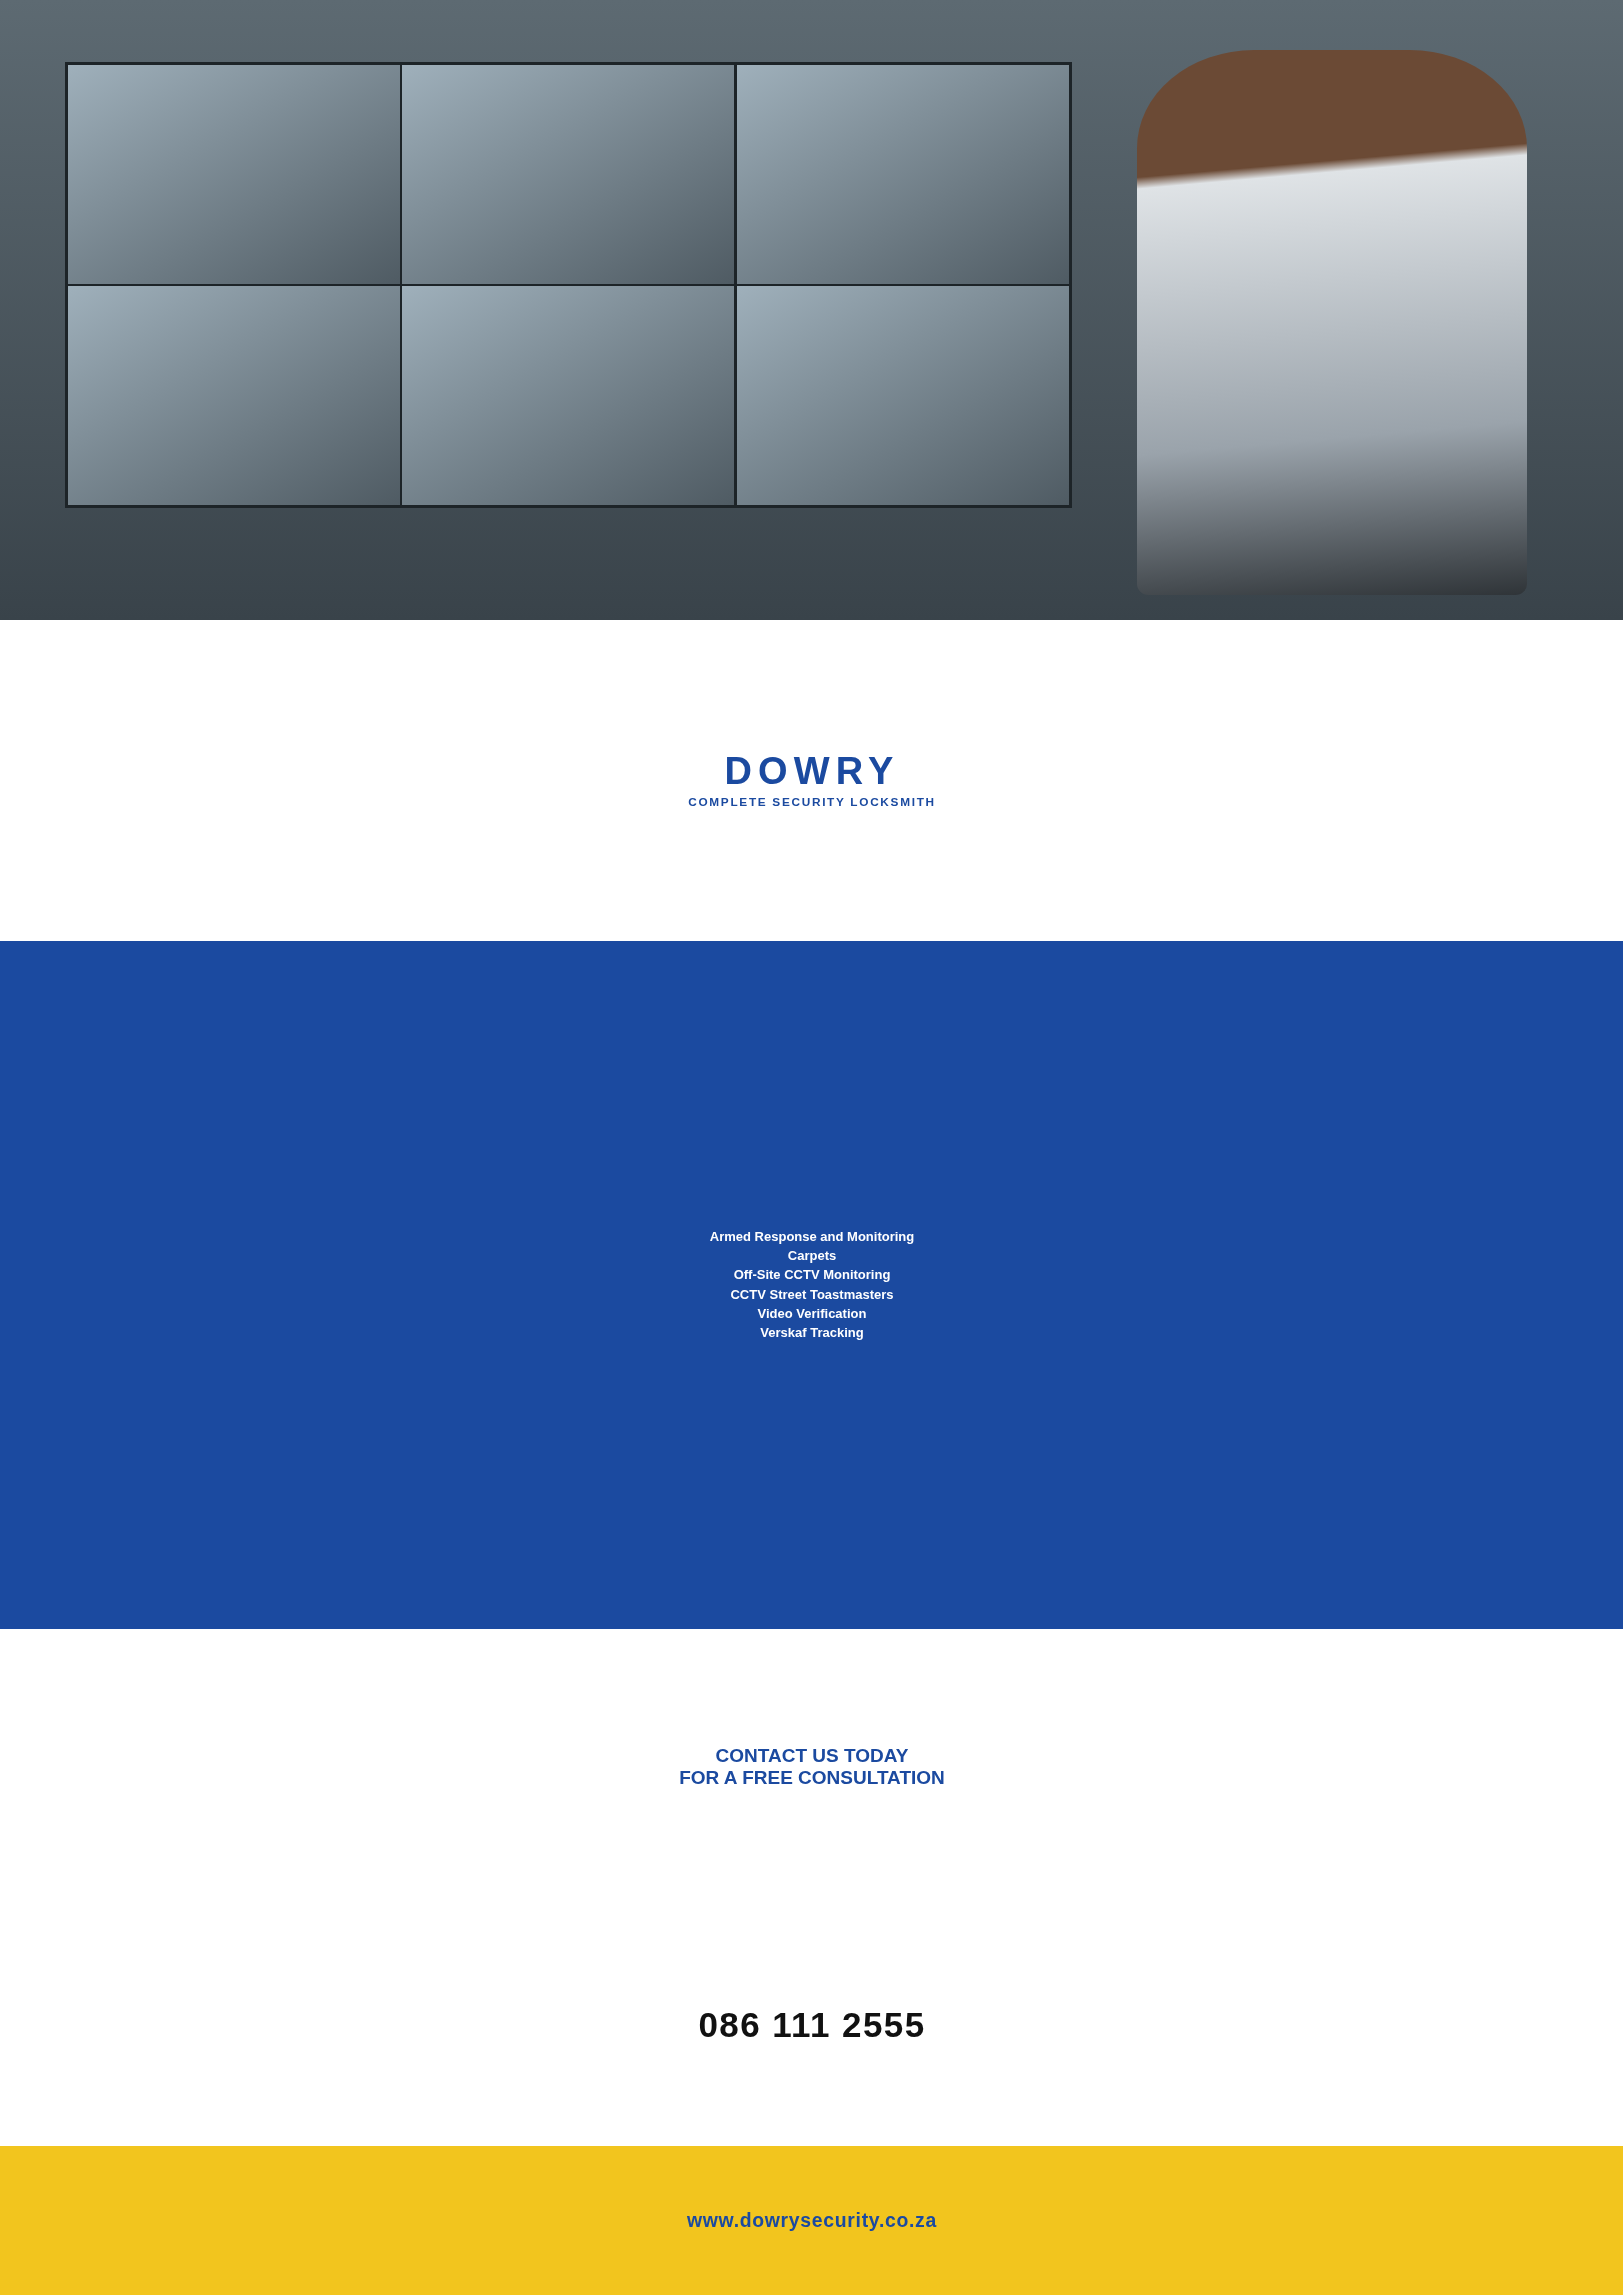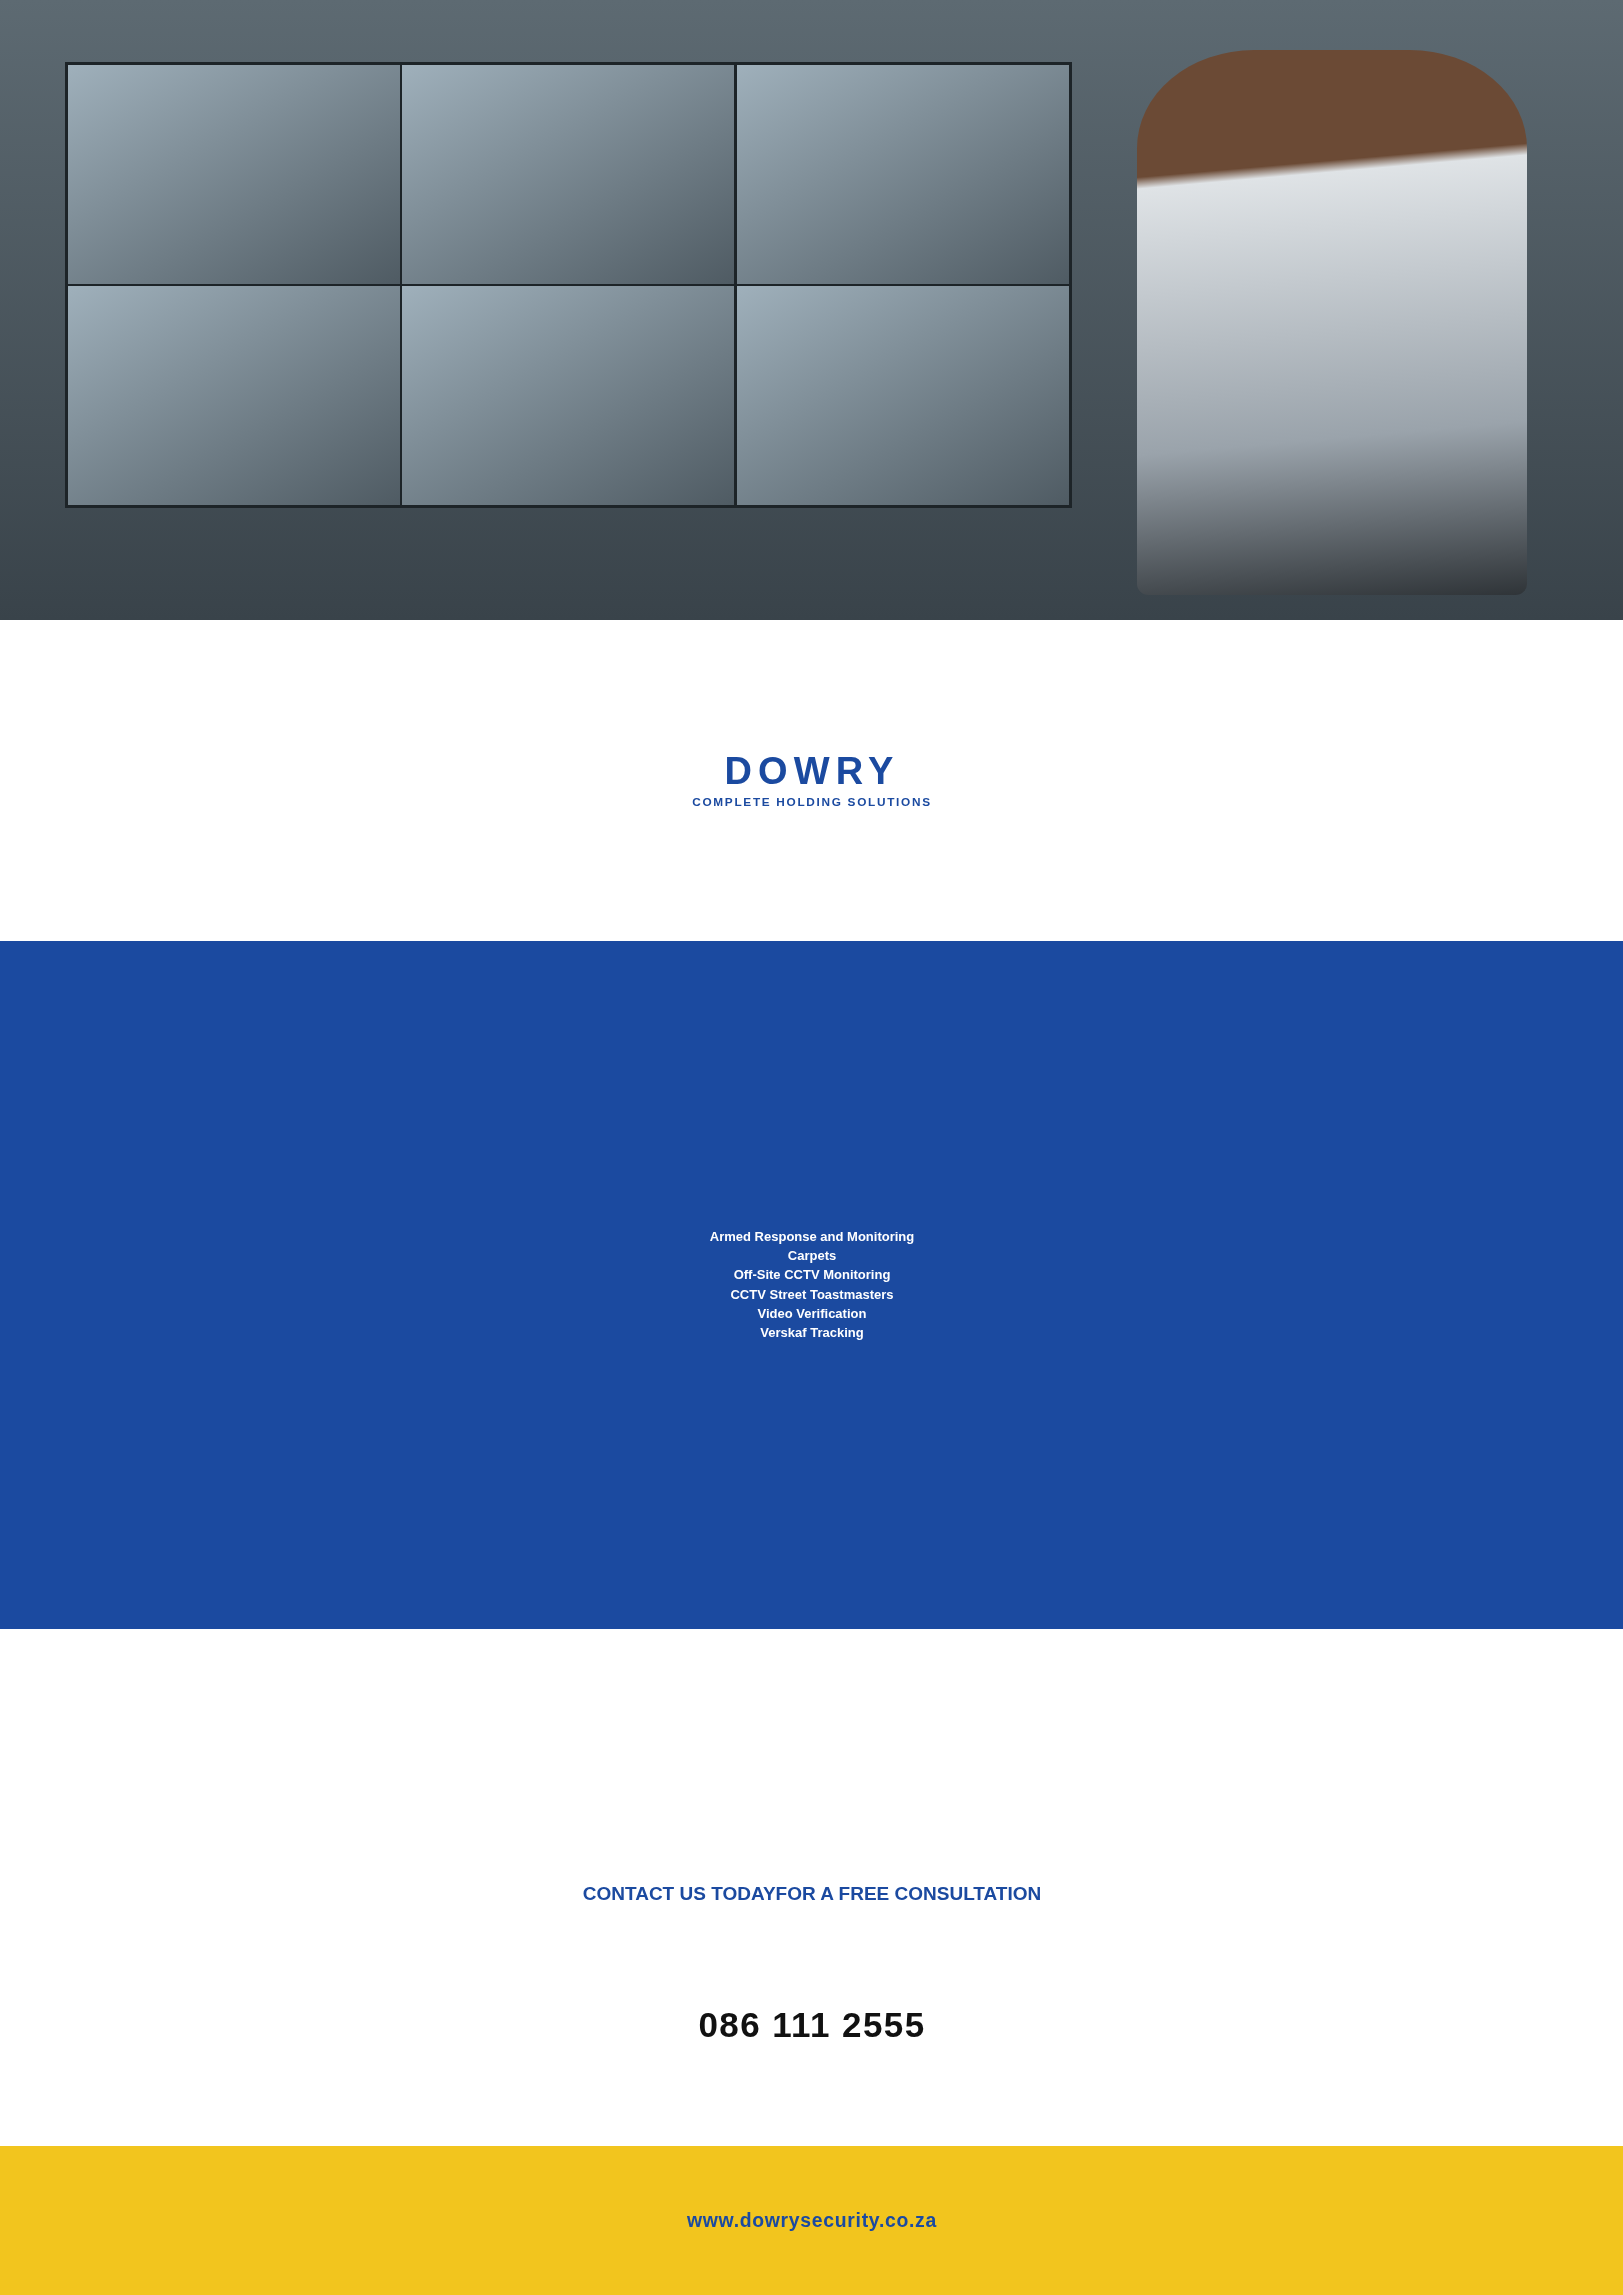--- a/index.html
+++ b/index.html
@@ -265,21 +265,21 @@
     background:linear-gradient(175deg,#6b4a35 0 22%,#dfe3e6 24%,#9aa3ab 70%,#2f3438);border-radius:30% 30% 3% 3%/18% 18% 2% 2%;}
   .dw-brandwrap{position:absolute;left:0;top:27%;width:100%;height:14%;background:#fff;
     display:flex;flex-direction:column;align-items:center;justify-content:center;}
   .dw-brand{font-family:"Liberation Sans",sans-serif;font-weight:700;font-size:38px;color:#1b4aa0;
     letter-spacing:6.2px;line-height:1;}
   .dw-tag{font-family:"Liberation Sans",sans-serif;font-weight:700;font-size:11.8px;color:#1b4aa0;letter-spacing:1.7px;margin-top:4.9px;}
   .dw-blue{position:absolute;left:0;top:41%;width:100%;height:30%;background:#1b4aa0;
     display:flex;flex-direction:column;align-items:center;justify-content:center;gap:4.9px;padding:4.2px 7px;}
   .dw-li{font-family:"Liberation Sans",sans-serif;font-weight:700;font-size:13px;color:#fff;text-align:center;line-height:1.1;}
   .dw-cta{position:absolute;left:0;top:71%;width:100%;height:12%;background:#fff;
-    display:flex;flex-direction:row;align-items:flex-end;justify-content:center;}
+    display:flex;flex-direction:column;align-items:center;justify-content:center;}
   .dw-cta div{font-family:"Liberation Sans",sans-serif;font-weight:700;font-size:19px;color:#1b4aa0;line-height:1.14;}
   .dw-phone{position:absolute;left:0;top:83%;width:100%;height:10.5%;background:#fff;
     display:flex;align-items:center;justify-content:center;
     font-family:"Liberation Sans",sans-serif;font-weight:700;font-size:35px;color:#111;letter-spacing:1.4px;}
   .dw-url{position:absolute;left:0;top:93.5%;width:100%;height:6.5%;background:#f2c51e;
     display:flex;align-items:center;justify-content:center;
     font-family:"Liberation Sans",sans-serif;font-weight:700;font-size:19.4px;color:#1b4aa0;letter-spacing:0.7px;}
 </style>
 </head>
 <body>
@@ -523,21 +523,21 @@
           <i></i>
           <i></i>
           <i></i>
           <i></i>
           <i></i>
       </div>
       <div class="dw-man"></div>
     </div>
     <div class="dw-brandwrap">
       <div class="dw-brand">DOWRY</div>
-      <div class="dw-tag">COMPLETE HOLDING SOLUTIONS</div>
+      <div class="dw-tag">COMPLETE SECURITY LOCKSMITH</div>
     </div>
     <div class="dw-blue">
       <div class="dw-li">Armed Response and Monitoring</div>
       <div class="dw-li">Carpets</div>
       <div class="dw-li">Off-Site CCTV Monitoring</div>
       <div class="dw-li">CCTV Street Toastmasters</div>
       <div class="dw-li">Video Verification</div>
       <div class="dw-li">Verskaf Tracking</div>
     </div>
     <div class="dw-cta">

